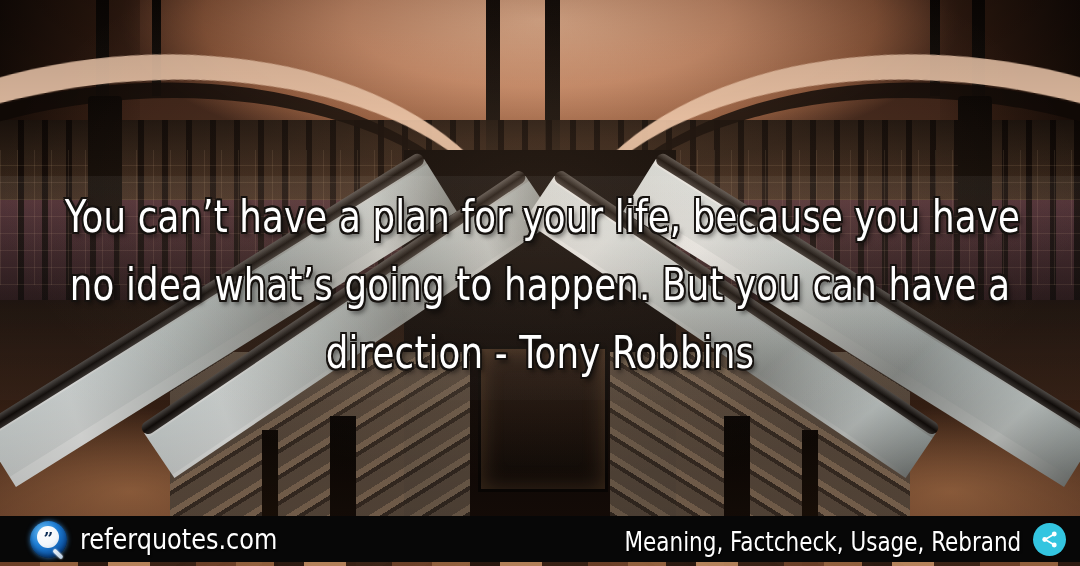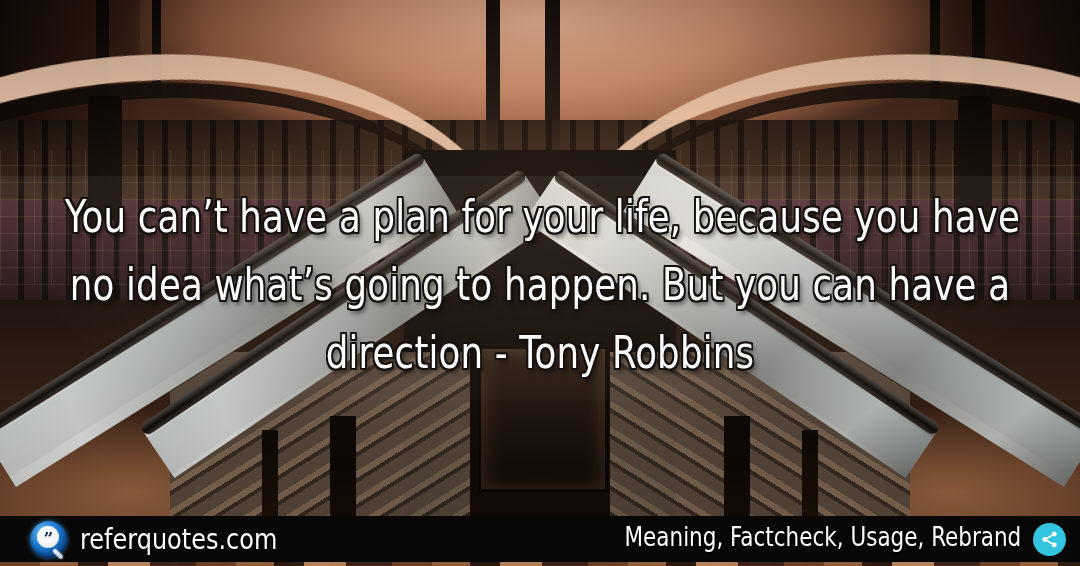--- a/index.html
+++ b/index.html
@@ -207,21 +207,21 @@
     background:linear-gradient(90deg,#eef4fa,#b9cde0);
     border-radius:2px; transform:rotate(44deg);
     box-shadow:0 0 2px rgba(255,255,255,.8);
   }
   .brand-text {
     color:#fff; font-size:29px; line-height:30px;
     font-family:"DejaVu Sans Condensed","Liberation Sans Narrow","Liberation Sans", sans-serif;
     transform:scaleX(.92); transform-origin:left center;
     text-shadow:1px 1px 2px rgba(0,0,0,.9);
   }
-  .right-group { display:flex; align-items:flex-start; gap:12px; }
+  .right-group { display:flex; align-items:flex-end; gap:12px; }
   .tagline {
     color:#fff; font-size:26px; line-height:28px;
     font-family:"DejaVu Sans Condensed","Liberation Sans Narrow","Liberation Sans", sans-serif;
     transform:scaleX(.92); transform-origin:right center;
     text-shadow:1px 1px 2px rgba(0,0,0,.9);
     white-space:nowrap;
   }
   .share {
     width:33px; height:33px; border-radius:50%;
     background:#33c5e0;

